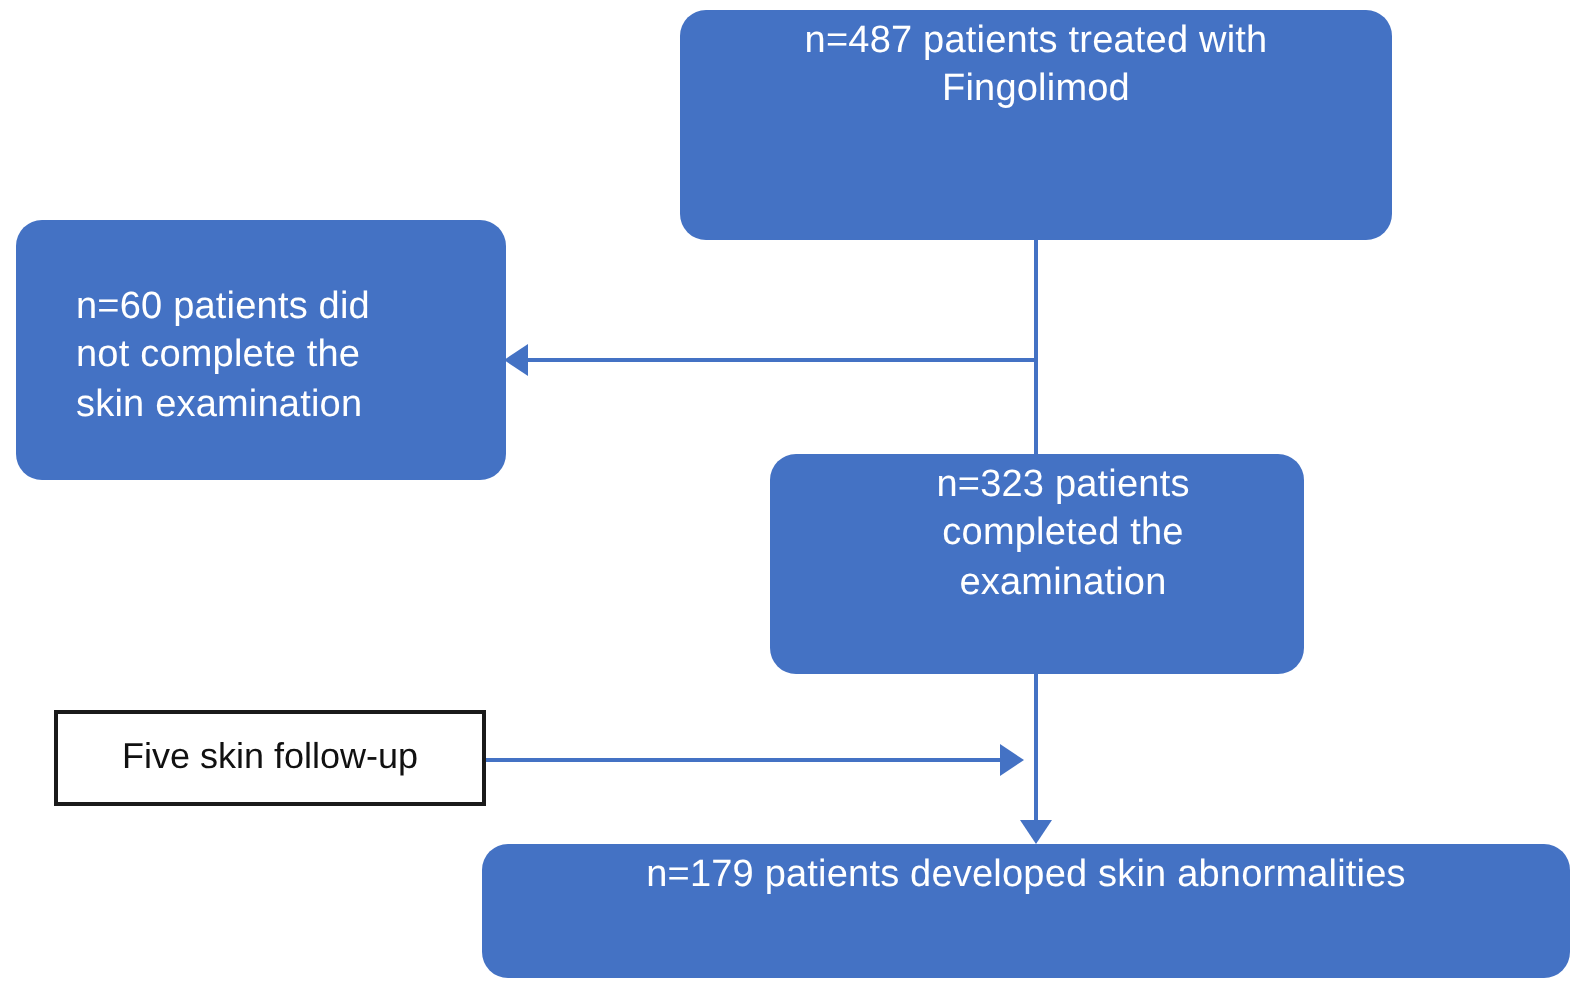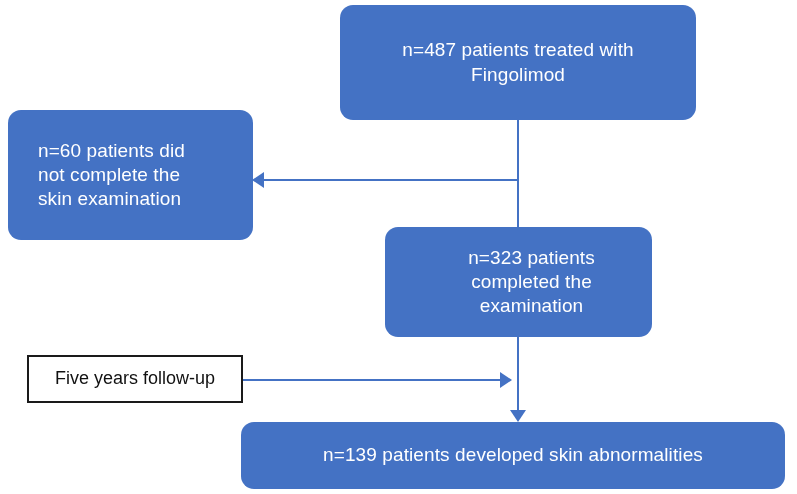--- a/index.html
+++ b/index.html
@@ -12,38 +12,38 @@
     width: 797px;
     height: 494px;
     background: #ffffff;
     overflow: hidden;
     font-family: "Liberation Sans", sans-serif;
   }
   .node {
     position: absolute;
     box-sizing: border-box;
     display: flex;
-    align-items: center;
     justify-content: center;
     background: #4472C4;
     color: #ffffff;
     border-radius: 13px;
     line-height: 1.28;
     font-size: 19px;
     letter-spacing: 0.1px;
     padding: 4px 10px;
   }
   .node .txt {
     display: block;
     width: 100%;
     white-space: pre-line;
     text-align: center;
   }
   .node.left-align .txt {
     text-align: left;
+    margin-top: 28px;
   }
 
   
   #node-treated {
     left: 340px;  top: 5px;
     width: 356px; height: 115px;
   }
   #node-notcomplete {
     left: 8px;    top: 110px;
     width: 245px; height: 130px;
@@ -139,25 +139,25 @@
 skin examination</span>
   </div>
 
   <div class="node" id="node-completed">
     <span class="txt">n=323 patients
 completed the
 examination</span>
   </div>
 
   <div class="node" id="node-abnormalities">
-    <span class="txt">n=139 patients developed skin abnormalities</span>
+    <span class="txt">n=179 patients developed skin abnormalities</span>
   </div>
 
   <div id="node-followup">
-    <span class="txt">Five years follow-up</span>
+    <span class="txt">Five skin follow-up</span>
   </div>
 
   <div class="conn" id="conn-v-top"></div>
 
   <div class="conn" id="conn-h-left"></div>
   <div class="arrow" id="arrow-left"></div>
 
   <div class="conn" id="conn-v-bottom"></div>
   <div class="arrow" id="arrow-down"></div>
 

